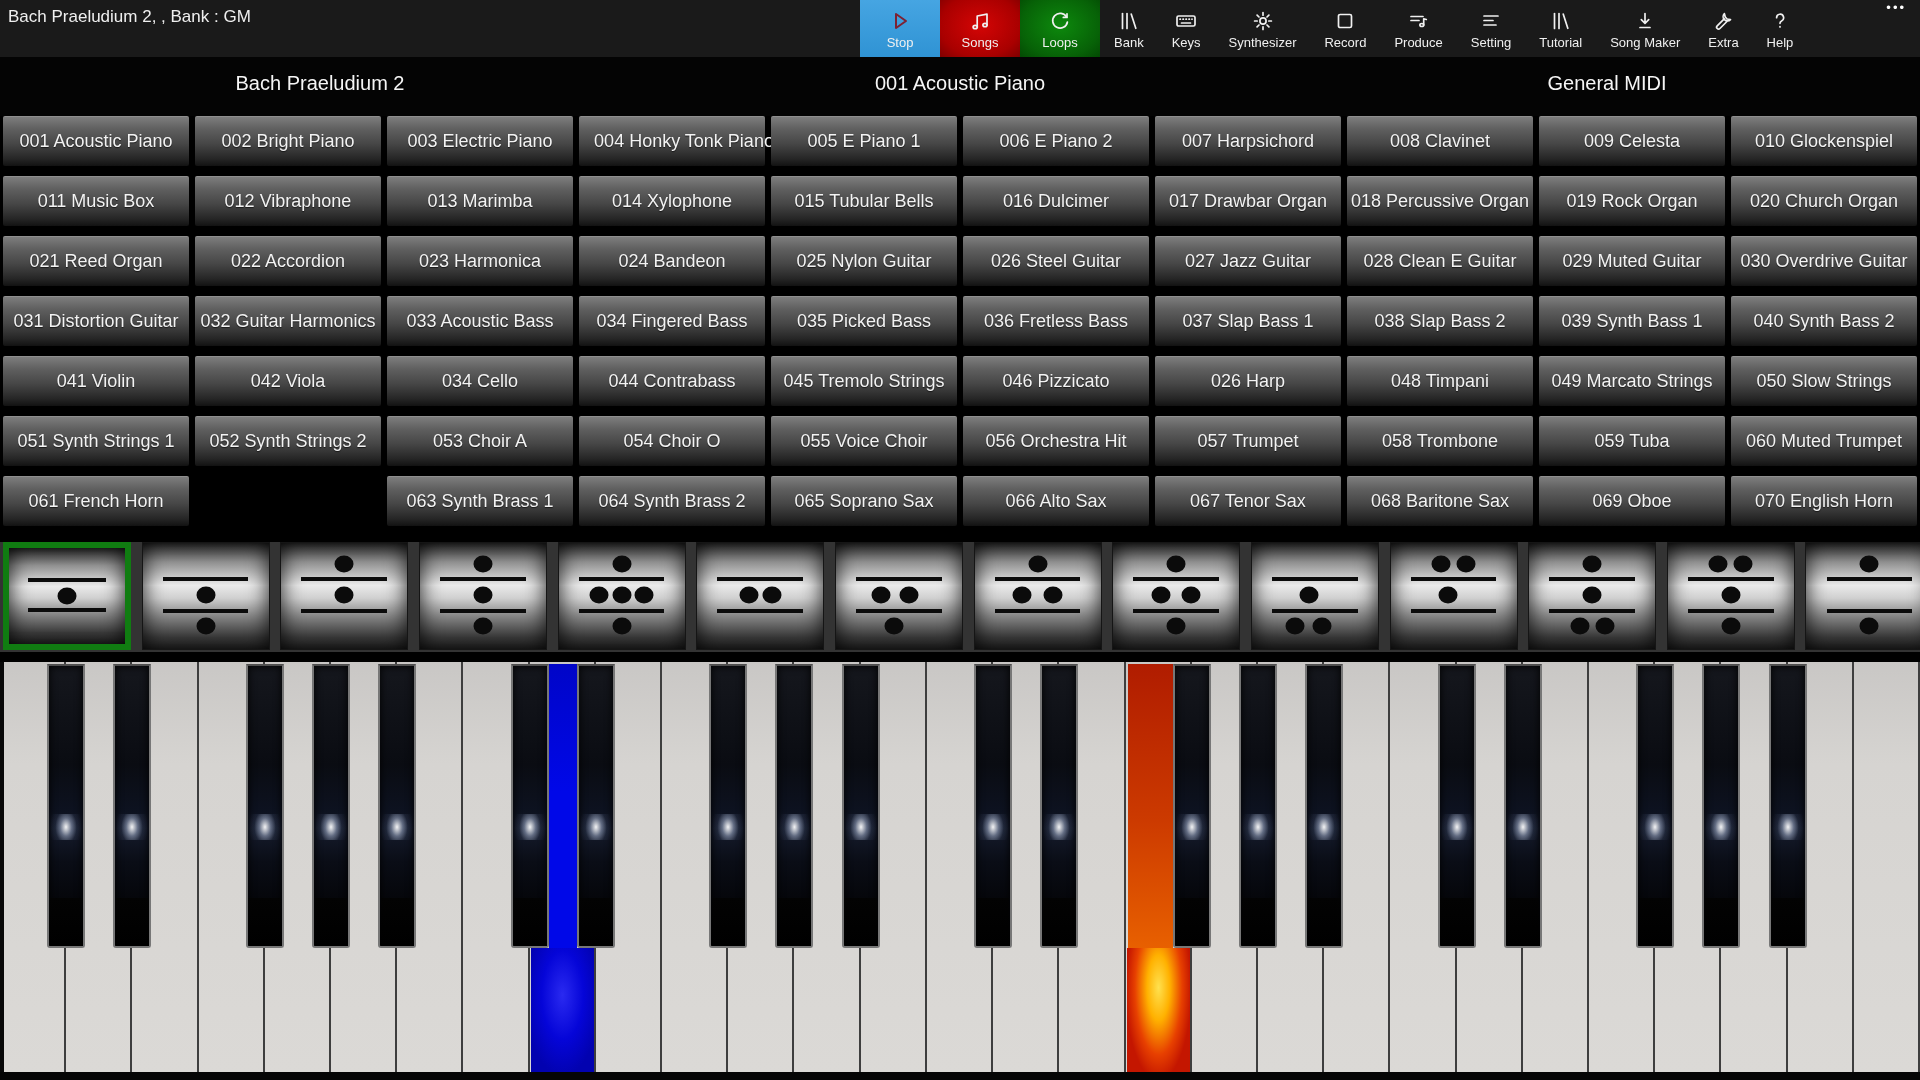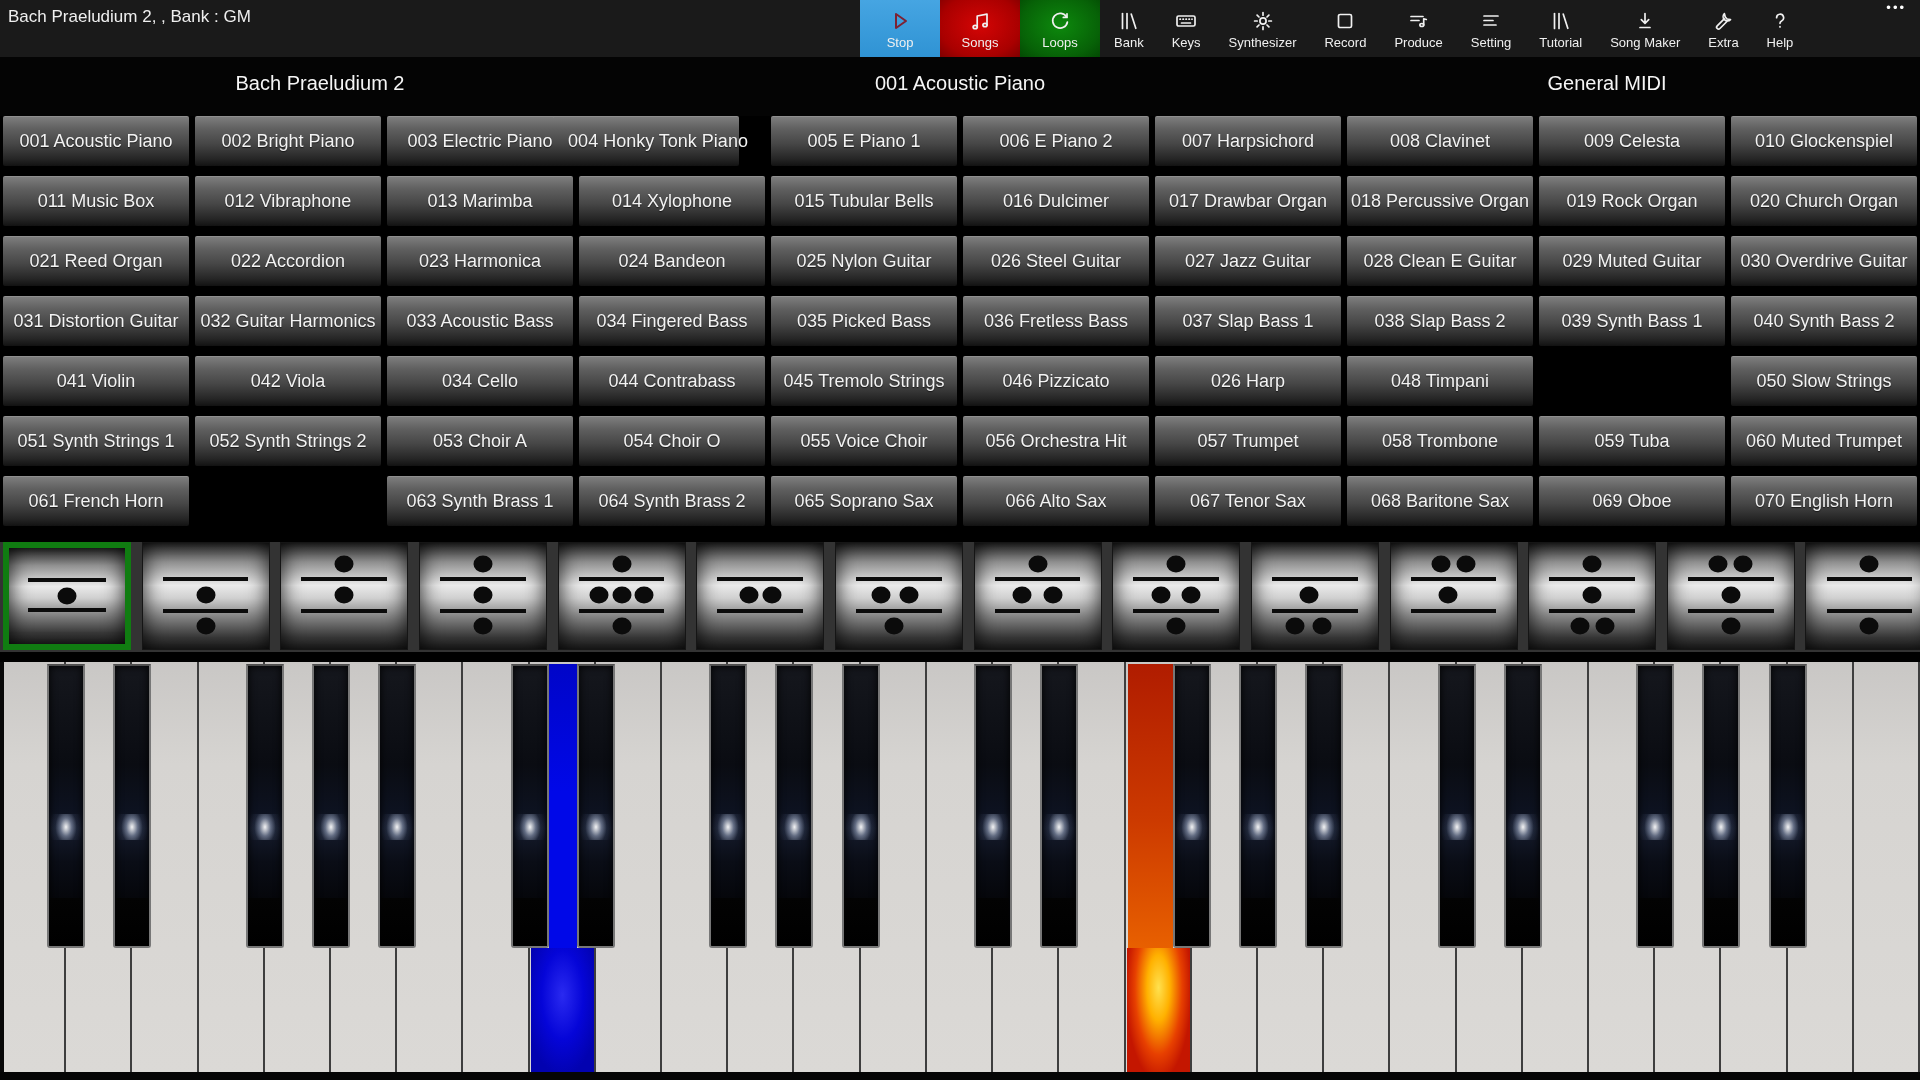--- a/index.html
+++ b/index.html
@@ -204,21 +204,21 @@
   <div class="header-band">
     <div class="hdr-instrument">001 Acoustic Piano</div>
     <div class="hdr-song">Bach Praeludium 2</div>
     <div class="hdr-bank">General MIDI</div>
   </div>
 
   <div class="instrument-grid">
       <div class="instr-btn" style="left: 3px; top: 0px;">001 Acoustic Piano</div>
       <div class="instr-btn" style="left: 195px; top: 0px;">002 Bright Piano</div>
       <div class="instr-btn" style="left: 387px; top: 0px;">003 Electric Piano</div>
-      <div class="instr-btn" style="left: 553px; top: 0px; padding-left: 24px;">004 Honky Tonk Piano</div>
+      <div class="instr-btn" style="left: 579px; top: 0px; padding-left: 24px;">004 Honky Tonk Piano</div>
       <div class="instr-btn" style="left: 771px; top: 0px;">005 E Piano 1</div>
       <div class="instr-btn" style="left: 963px; top: 0px;">006 E Piano 2</div>
       <div class="instr-btn" style="left: 1155px; top: 0px;">007 Harpsichord</div>
       <div class="instr-btn" style="left: 1347px; top: 0px;">008 Clavinet</div>
       <div class="instr-btn" style="left: 1539px; top: 0px;">009 Celesta</div>
       <div class="instr-btn" style="left: 1731px; top: 0px;">010 Glockenspiel</div>
       <div class="instr-btn" style="left: 3px; top: 60px;">011 Music Box</div>
       <div class="instr-btn" style="left: 195px; top: 60px;">012 Vibraphone</div>
       <div class="instr-btn" style="left: 387px; top: 60px;">013 Marimba</div>
       <div class="instr-btn" style="left: 579px; top: 60px;">014 Xylophone</div>
@@ -249,20 +249,21 @@
       <div class="instr-btn" style="left: 1539px; top: 180px;">039 Synth Bass 1</div>
       <div class="instr-btn" style="left: 1731px; top: 180px;">040 Synth Bass 2</div>
       <div class="instr-btn" style="left: 3px; top: 240px;">041 Violin</div>
       <div class="instr-btn" style="left: 195px; top: 240px;">042 Viola</div>
       <div class="instr-btn" style="left: 387px; top: 240px;">034 Cello</div>
       <div class="instr-btn" style="left: 579px; top: 240px;">044 Contrabass</div>
       <div class="instr-btn" style="left: 771px; top: 240px;">045 Tremolo Strings</div>
       <div class="instr-btn" style="left: 963px; top: 240px;">046 Pizzicato</div>
       <div class="instr-btn" style="left: 1155px; top: 240px;">026 Harp</div>
       <div class="instr-btn" style="left: 1347px; top: 240px;">048 Timpani</div>
+      <div class="instr-btn" style="left: 1539px; top: 240px;">049 Marcato Strings</div>
       <div class="instr-btn" style="left: 1731px; top: 240px;">050 Slow Strings</div>
       <div class="instr-btn" style="left: 3px; top: 300px;">051 Synth Strings 1</div>
       <div class="instr-btn" style="left: 195px; top: 300px;">052 Synth Strings 2</div>
       <div class="instr-btn" style="left: 387px; top: 300px;">053 Choir A</div>
       <div class="instr-btn" style="left: 579px; top: 300px;">054 Choir O</div>
       <div class="instr-btn" style="left: 771px; top: 300px;">055 Voice Choir</div>
       <div class="instr-btn" style="left: 963px; top: 300px;">056 Orchestra Hit</div>
       <div class="instr-btn" style="left: 1155px; top: 300px;">057 Trumpet</div>
       <div class="instr-btn" style="left: 1347px; top: 300px;">058 Trombone</div>
       <div class="instr-btn" style="left: 1539px; top: 300px;">059 Tuba</div>

